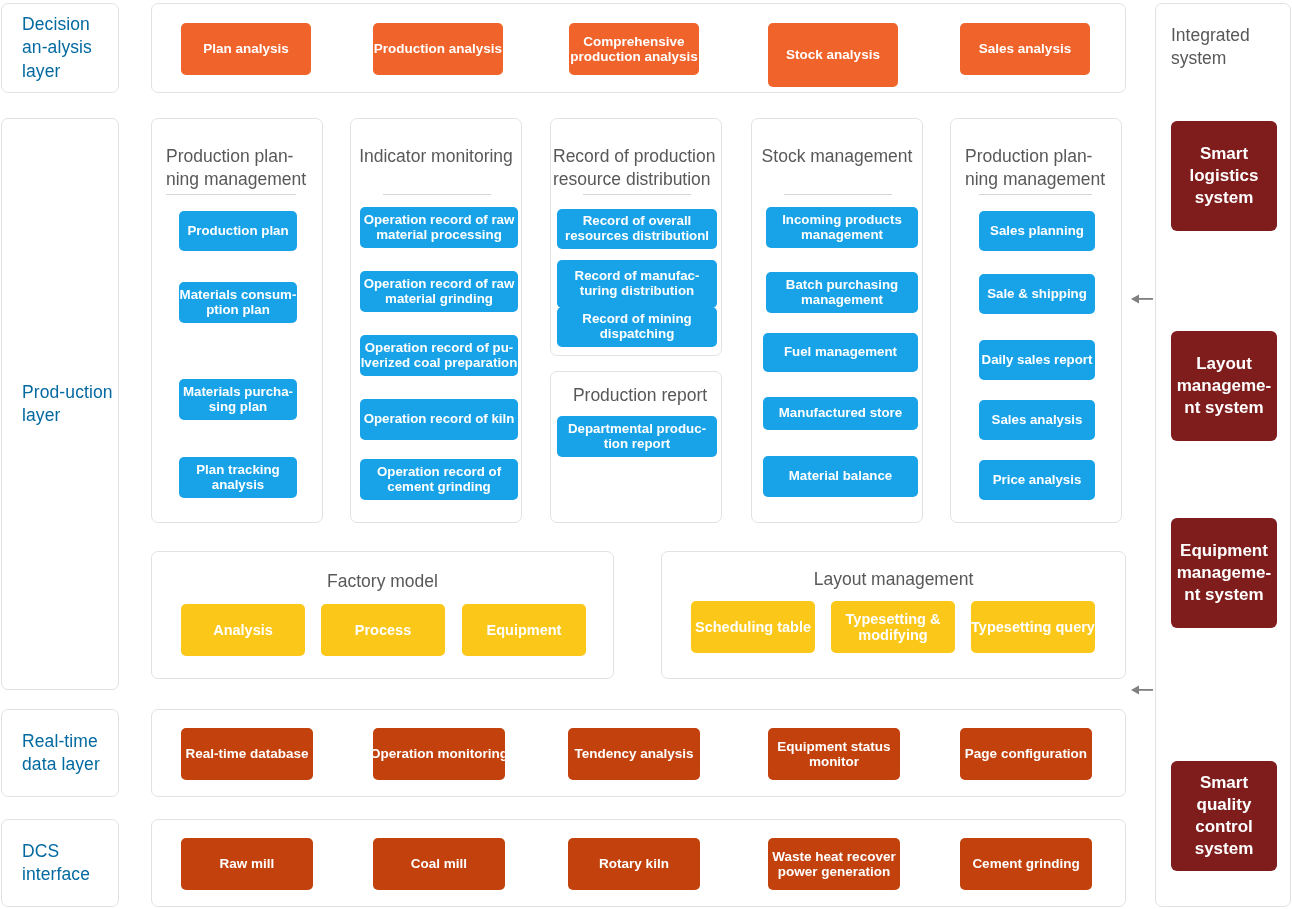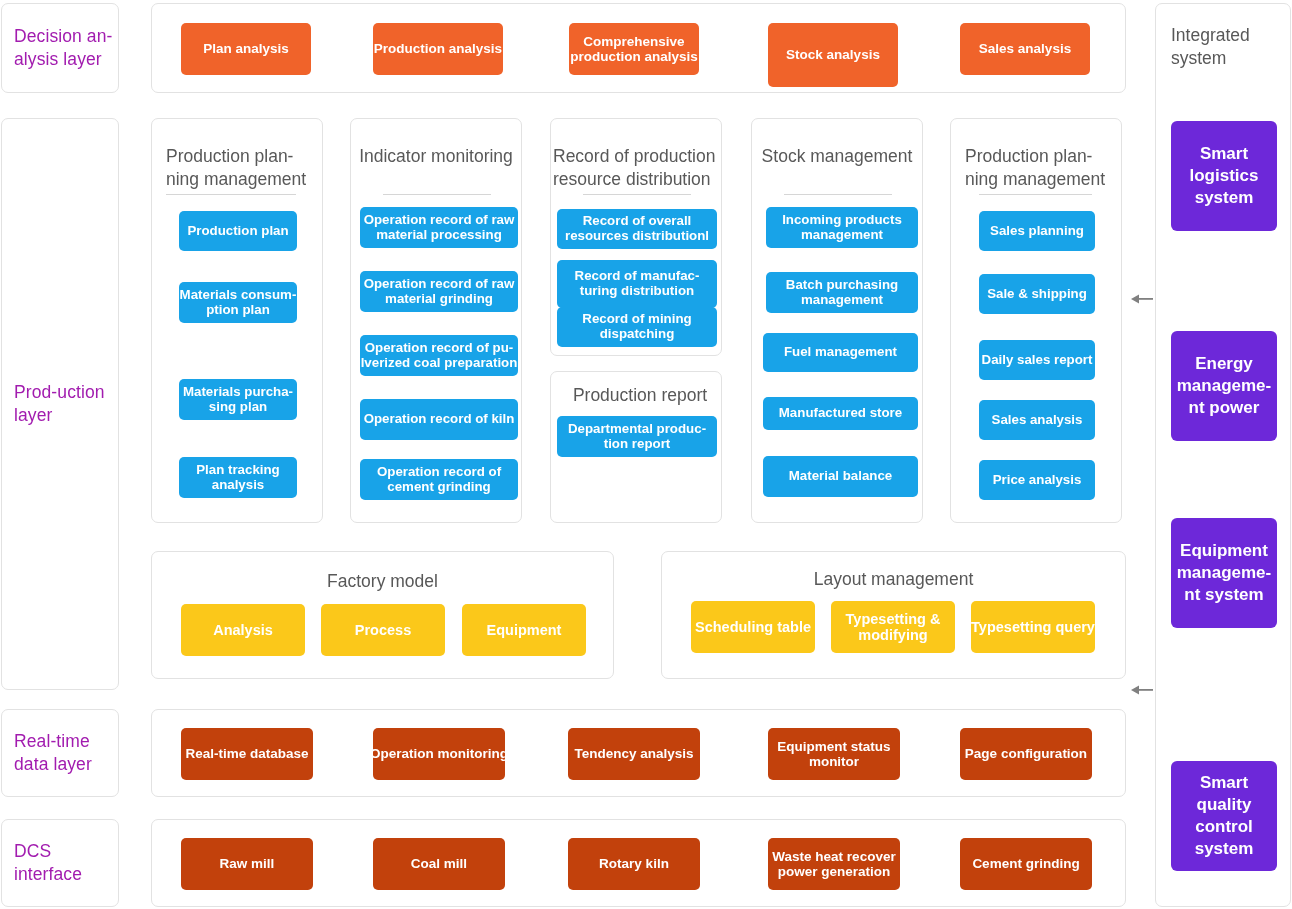--- a/index.html
+++ b/index.html
@@ -8,22 +8,22 @@
     font-family:"Liberation Sans","DejaVu Sans",sans-serif;
     color:#595959;
   }
   .panel{
     position:absolute;box-sizing:border-box;
     background:#ffffff;border:1px solid #e2e2e2;border-radius:7px;
   }
   
   .layer-label{
     display:flex;align-items:center;
-    padding-left:12px;
-    font-size:17.5px;line-height:1.32;color:#a21caf;
+    padding-left:20px;
+    font-size:17.5px;line-height:1.32;color:#0369a1;
     letter-spacing:.1px;
   }
   
   .grp-title{
     position:absolute;left:0;right:0;
     text-align:center;font-size:17.5px;line-height:1.3;
     color:#585858;
   }
   .grp-title.left{text-align:left;padding-left:14px;}
   .grp-underline{
@@ -34,21 +34,21 @@
     display:flex;align-items:center;justify-content:center;
     text-align:center;color:#ffffff;font-weight:bold;
     border-radius:5px;line-height:1.12;
     overflow:hidden;white-space:nowrap;
   }
   .chip.wrap{white-space:normal;}
   .chip.orange{background:#f0632a;font-size:13.5px;}
   .chip.lorange{background:#c2410c;font-size:13.5px;}
   .chip.blue{background:#18a3e8;font-size:13.3px;}
   .chip.yellow{background:#fbc81a;font-size:14.5px;}
-  .chip.gray{background:#6d28d9;font-size:17px;line-height:1.3;border-radius:6px;}
+  .chip.gray{background:#7f1d1d;font-size:17px;line-height:1.3;border-radius:6px;}
   .arrow{position:absolute;width:22px;height:12px;}
 </style>
 </head>
 <body>
 
 <div class="panel layer-label" style="left:1px;top:3px;width:118px;height:90px;">
   <span>Decision an-alysis  layer</span>
 </div>
 
 <div class="panel layer-label" style="left:1px;top:118px;width:118px;height:572px;">
@@ -253,21 +253,21 @@
     <rect x="7" y="5" width="15" height="1.8" fill="#808080"></rect>
   </svg>
 </div>
 
 <div class="panel" style="left:1155px;top:3px;width:136px;height:904px;">
   <div class="grp-title left" style="top:20px;padding-left:15px;">Integrated system</div>
   <div class="chip gray wrap" style="left:15px;top:117px;width:106px;height:110px;">
     <span>Smart logistics system</span>
   </div>
   <div class="chip gray wrap" style="left:15px;top:327px;width:106px;height:110px;">
-    <span>Energy manageme-nt power</span>
+    <span>Layout manageme-nt system</span>
   </div>
   <div class="chip gray wrap" style="left:15px;top:514px;width:106px;height:110px;">
     <span>Equipment manageme-nt system</span>
   </div>
   <div class="chip gray wrap" style="left:15px;top:757px;width:106px;height:110px;">
     <span>Smart quality control system</span>
   </div>
 </div>
 
 </body></html>

